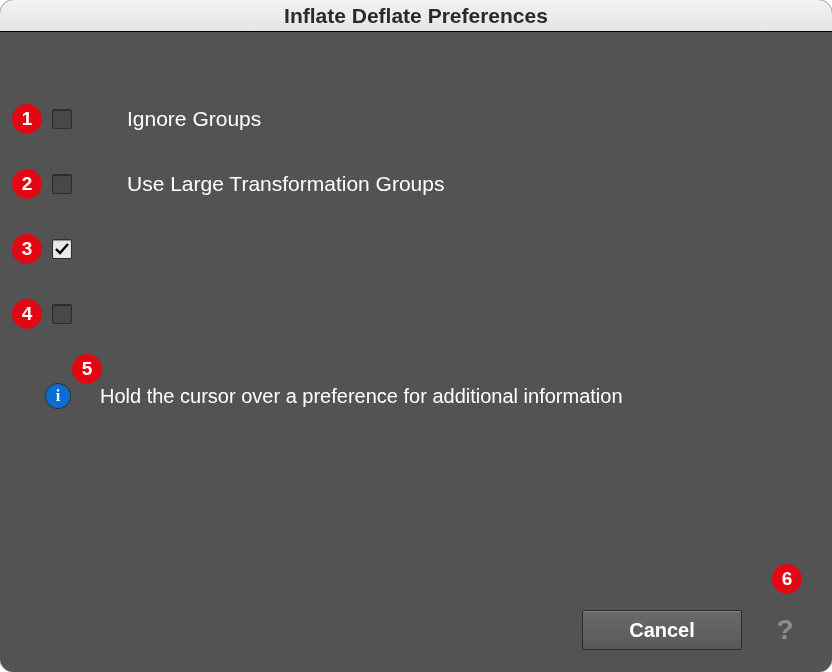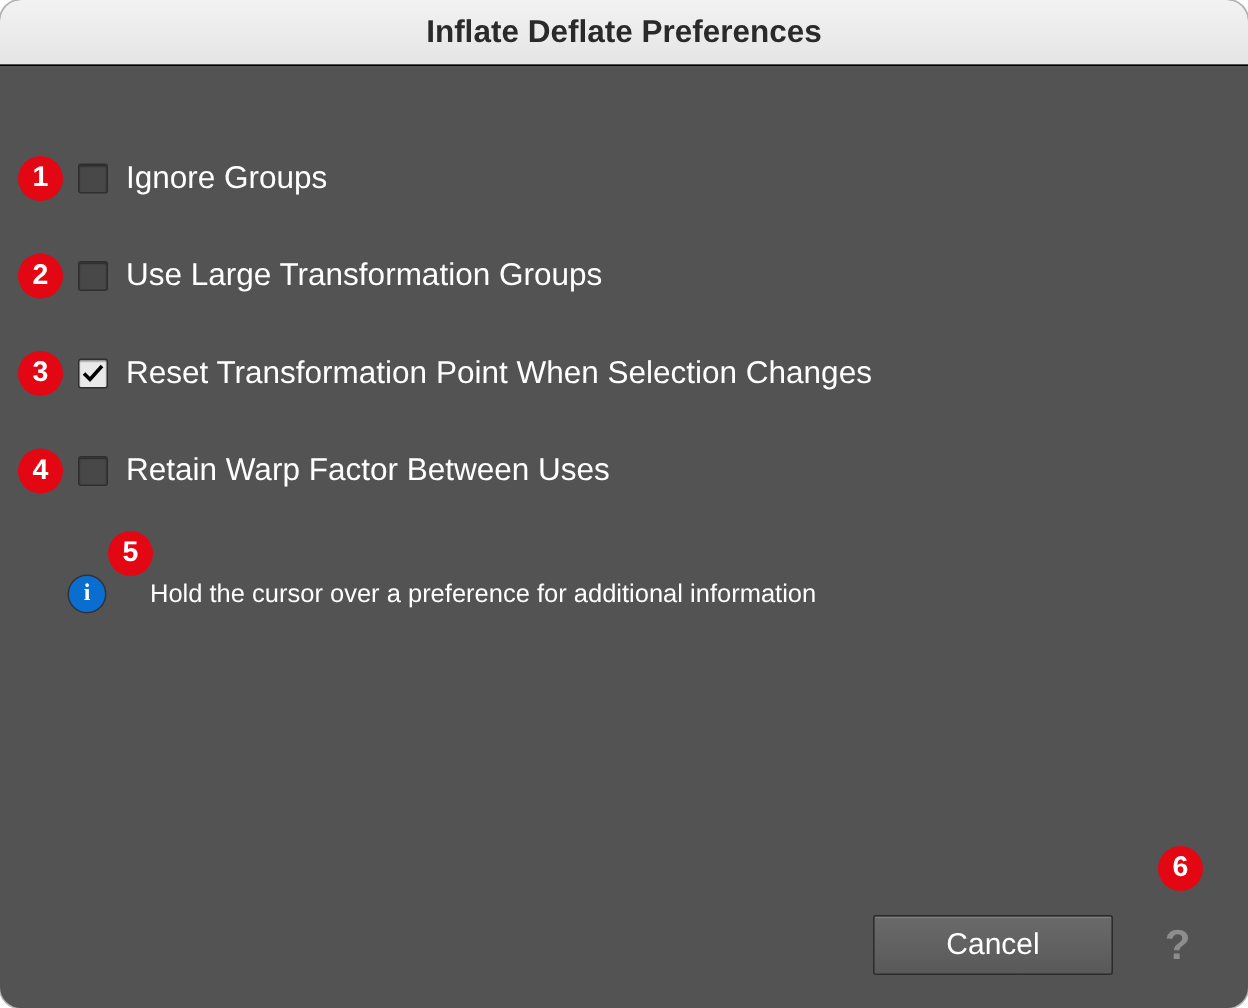--- a/index.html
+++ b/index.html
@@ -17,21 +17,21 @@
     .window {
       width: 832px;
       height: 672px;
       background: #535353;
       border-radius: 14px;
       overflow: hidden;
       box-shadow: 0 0 0 1px rgba(0,0,0,0.3);
       position: relative;
     }
     .titlebar {
-      height: 44px;
+      height: 32px;
       background: linear-gradient(to bottom, #f2f2f2, #e5e5e5);
       display: flex;
       align-items: center;
       justify-content: center;
       border-bottom: 1px solid #000;
     }
     .titlebar-title {
       font-size: 21px;
       font-weight: 700;
       color: #2a2a2a;
@@ -88,20 +88,21 @@
     .checkbox svg {
       display: none;
     }
     .checkbox.checked svg {
       display: block;
     }
     .opt-label {
       color: #fff;
       font-size: 21px;
       font-weight: 400;
+      margin-left: 43px;
     }
     .info-row {
       position: absolute;
       top: 340px;
       left: 46px;
       display: flex;
       align-items: center;
     }
     .annot5 {
       position: absolute;
@@ -129,21 +130,21 @@
       justify-content: center;
       font-family: Georgia, serif;
       font-weight: 700;
       font-size: 16px;
       margin-right: 30px;
       flex-shrink: 0;
       box-shadow: 0 0 0 1px rgba(0,0,0,0.4);
     }
     .info-text {
       color: #fff;
-      font-size: 17px;
+      font-size: 20px;
     }
     .button-row {
       position: absolute;
       bottom: 22px;
       left: 0;
       right: 0;
       display: flex;
       align-items: center;
       justify-content: flex-end;
       padding-right: 30px;
@@ -155,20 +156,21 @@
       background: linear-gradient(to bottom, #6a6a6a, #595959);
       border: 1px solid #2c2c2c;
       color: #fff;
       font-size: 20px;
       border-radius: 2px;
       cursor: pointer;
       box-shadow: inset 0 1px 0 rgba(255,255,255,0.15);
       display: inline-flex;
       align-items: center;
       justify-content: center;
+      font-weight: bold;
     }
     .btn.primary {
       box-shadow: 0 0 0 2px #3a3a3a, inset 0 1px 0 rgba(255,255,255,0.15);
     }
     .help-icon {
       color: #8d8d8d;
       font-size: 28px;
       font-weight: 700;
       width: 34px;
       text-align: center;
@@ -216,29 +218,27 @@
       <span class="opt-label">Use Large Transformation Groups</span>
     </div>
 
     <div class="option-row r3">
       <span class="annot">3</span>
       <span class="checkbox checked">
         <svg width="16" height="16" viewBox="0 0 16 16">
             <path d="M2 8 L6 12 L14 3" stroke="#000" stroke-width="2.4" fill="none"></path>
           </svg>
       </span>
-      <span class="opt-label">Reset Transformation Point When Selection Changes</span>
     </div>
 
     <div class="option-row r4">
       <span class="annot">4</span>
       <span class="checkbox">
         
       </span>
-      <span class="opt-label">Retain Warp Factor Between Uses</span>
     </div>
 
     <span class="annot5">5</span>
     <div class="info-row">
       <span class="info-icon">i</span>
       <span class="info-text">Hold the cursor over a preference for additional information</span>
     </div>
 
     <span class="annot6">6</span>
 

